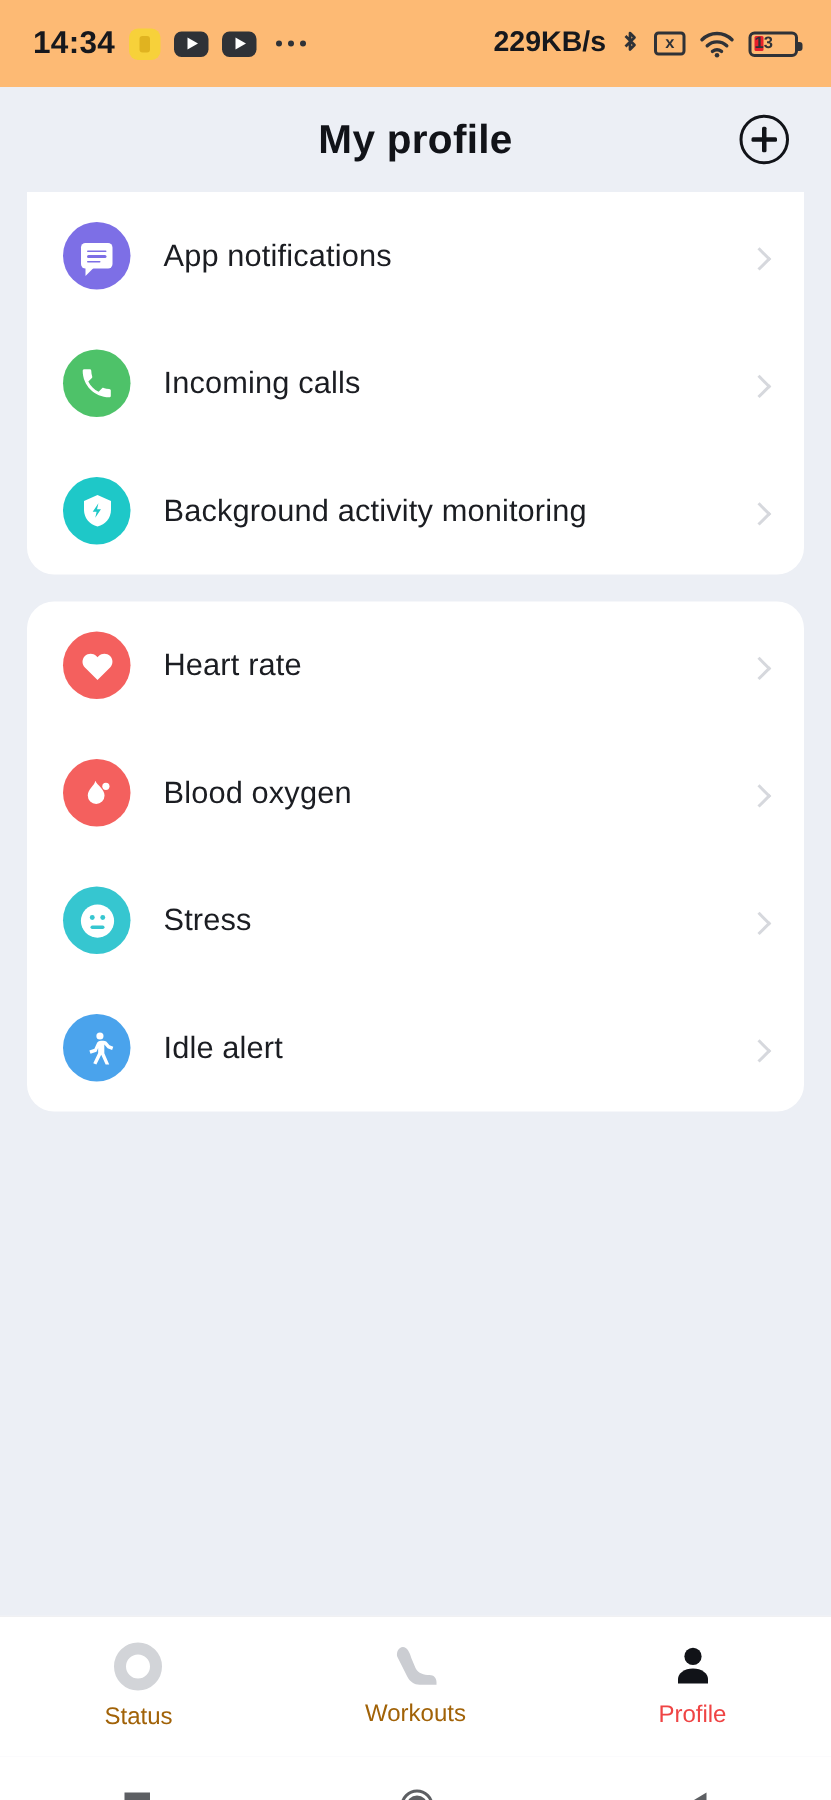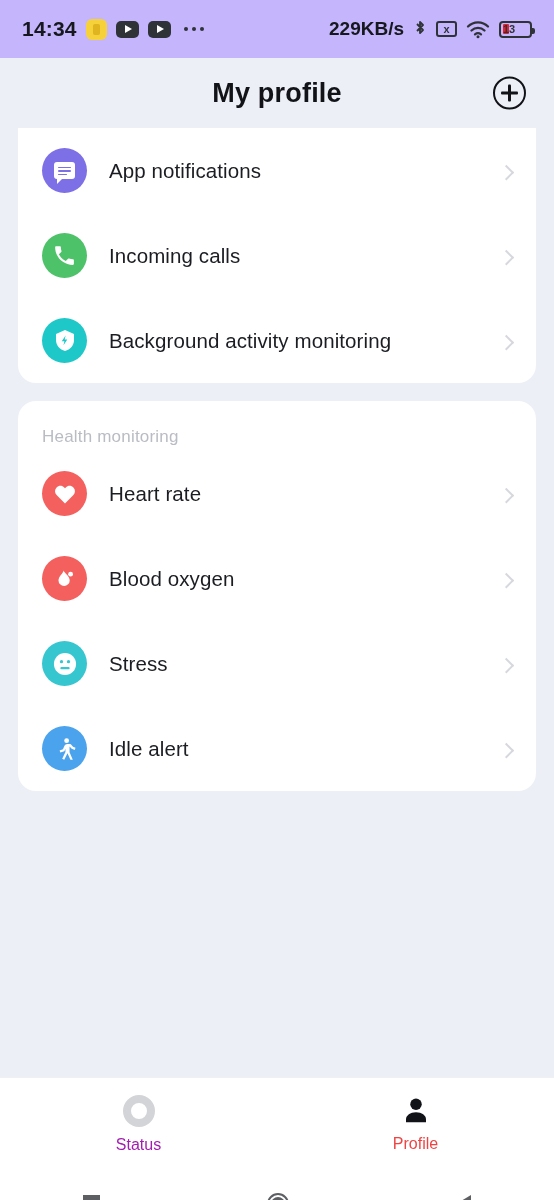--- a/index.html
+++ b/index.html
@@ -8,21 +8,21 @@
     background:#eceff5;
     font-family:"Liberation Sans", sans-serif;
     overflow:hidden;
   }
   .phone { position:relative; width:554px; height:1200px; background:#eceff5; }
 
   
   .statusbar {
     height:58px; display:flex; align-items:center;
     justify-content:space-between; padding:0 22px;
-    background:#c4b5fd;
+    background:#fdba74;
   }
   .sb-left { display:flex; align-items:center; gap:9px; }
   .sb-time { font-size:21px; font-weight:bold; color:#16181d; letter-spacing:.2px; }
   .ic-yellow {
     width:21px; height:21px; border-radius:6px; background:#f7d13a;
     display:flex; align-items:center; justify-content:center;
   }
   .ic-yellow .inner { width:7px; height:11px; border-radius:2px; background:#e0b320; }
   .ic-yt {
     width:23px; height:17px; border-radius:5px; background:#2f3237;
@@ -124,21 +124,21 @@
   }
   .watermark .o { color:#b9dced; }
 
   
   .bottomnav {
     height:94px; background:#fff; display:flex;
     align-items:center; justify-content:space-around;
     border-top:1px solid #f0f0f2;
   }
   .nav-item { display:flex; flex-direction:column; align-items:center; gap:9px; width:33%; }
-  .nav-item .nlabel { font-size:16px; color:#a21caf; }
+  .nav-item .nlabel { font-size:16px; color:#a16207; }
   .nav-item.active .nlabel { color:#ef4444; }
   .n-ring { width:32px; height:32px; border-radius:50%; border:8px solid #d2d4d8; }
   .n-shoe { width:34px; height:28px; }
   .n-person { width:30px; height:30px; }
 
   
   .androidnav {
     height:65px; background:#fff; display:flex;
     align-items:center; justify-content:space-around;
   }
@@ -232,21 +232,20 @@
               <path fill="#fff" d="M12 2 L21 6 v6c0 5.2-3.7 9.7-9 11-5.3-1.3-9-5.8-9-11V6z"></path>
               <path fill="#1ec8c8" d="M12.6 7.5 L8.8 13.2h2.6l-.9 4 3.8-5.7h-2.6z"></path>
             </svg>
         </span>
         <span class="label">Background activity monitoring</span>
         <span class="chev"></span>
       </div>
     </div>
 
     <div class="card">
-      <div class="sec-label">Health monitoring</div>
       <div class="row">
         <span class="ico" style="background:#f4605e">
           <svg width="24" height="22" viewBox="0 0 24 22">
               <path fill="#fff" d="M12 20.4 3.6 12C1.5 9.9 1.5 6.5 3.6 4.4s5.5-2.1 7.6 0L12 5.2l.8-.8c2.1-2.1 5.5-2.1 7.6 0s2.1 5.5 0 7.6z"></path>
             </svg>
         </span>
         <span class="label">Heart rate</span>
         <span class="chev"></span>
       </div>
       <div class="row">
@@ -284,20 +283,26 @@
     </div>
 
 
   </div>
 
   <div class="bottomnav">
     <div class="nav-item">
       <span class="n-ring"></span>
       <span class="nlabel">Status</span>
     </div>
+    <div class="nav-item">
+      <svg class="n-shoe" viewBox="0 0 36 30">
+        <path fill="#cbcdd2" d="M9 1 C12 1 14 5 15 9 l3 7 c2 4 6 5 10 5 3 0 5 2 5 5 l0 2 -12 0 c-4 0 -7-2 -9-6 L5 8 C4 5 6 1 9 1z"></path>
+      </svg>
+      <span class="nlabel">Workouts</span>
+    </div>
     <div class="nav-item active">
       <svg class="n-person" viewBox="0 0 24 24">
         <circle cx="12" cy="6.6" r="4.6" fill="#111318"></circle>
         <path fill="#111318" d="M12 13c-4.6 0-8 2.6-8 5.6V21h16v-2.4c0-3-3.4-5.6-8-5.6z"></path>
       </svg>
       <span class="nlabel">Profile</span>
     </div>
   </div>
 
   <div class="androidnav">

